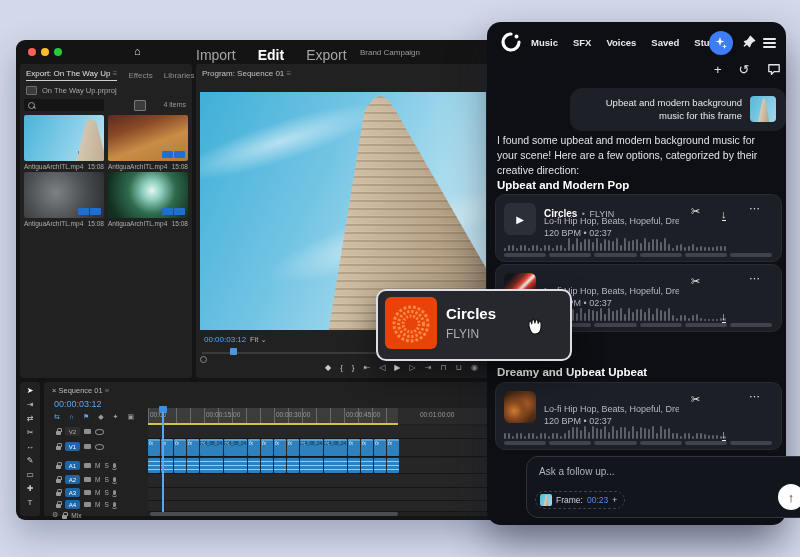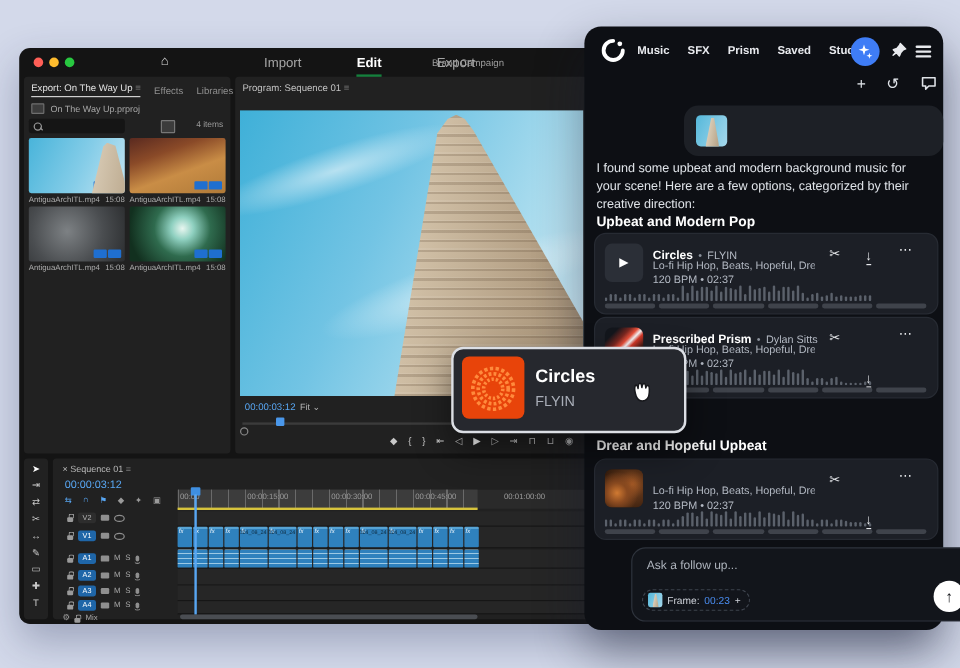--- a/index.html
+++ b/index.html
@@ -1,21 +1,21 @@
 <!DOCTYPE html>
 <html><head>
 <meta charset="utf-8">
 <style>
   html,body{margin:0;padding:0;}
   body{width:800px;height:557px;background:#d3d9ea;font-family:"Liberation Sans",sans-serif;overflow:hidden;position:relative;}
   .abs{position:absolute;}
   
   .pr-win{left:16px;top:40px;width:756px;height:480px;background:#141414;border-radius:9px;box-shadow:0 14px 34px rgba(30,40,80,.30);}
   .light{width:8px;height:8px;border-radius:50%;}
-  .pr-tab{font-size:11px;color:#a6a6a6;margin-left:24px;}
+  .pr-tab{font-size:14px;color:#a6a6a6;}
   .pr-tab.active{color:#fff;font-weight:bold;border-bottom:4px solid #15803d;padding-bottom:3px;}
   .panel{background:#212121;border-radius:3px;}
   .ptab{font-size:8px;color:#8f8f8f;}
   .ptab.active{color:#e2e2e2;border-bottom:1.5px solid #cfcfcf;padding-bottom:2px;}
   .thumb{width:80px;height:46px;border-radius:2px;position:relative;overflow:hidden;}
   .thumb-building{background:linear-gradient(115deg,#49b4da 0%,#85cde8 55%,#c3e5f2 100%);}
   .thumb-building::after{content:"";position:absolute;right:-6px;top:4px;width:46px;height:60px;background:linear-gradient(100deg,#e5dac7,#b7a488);clip-path:polygon(55% 0,70% 4%,100% 92%,100% 100%,18% 100%,48% 5%);}
   .thumb-hands{background:linear-gradient(160deg,#5a2a20 0%,#8a4a28 30%,#c98d46 60%,#b07a38 100%);}
   .thumb-gray{background:radial-gradient(circle at 40% 45%,#7d8184 0%,#4a4d50 55%,#2b2d2f 100%);}
   .thumb-forest{background:radial-gradient(circle at 55% 40%,#e8f6f0 0%,#8fd0c0 18%,#2f6b4e 45%,#12301f 85%);}
@@ -369,21 +369,21 @@
 <div class="abs music-panel"></div>
 <div class="abs" style="left:501px;top:32px;z-index:11;">
   <svg width="20" height="20" viewBox="0 0 20 20">
       <path d="M10 2a8 8 0 1 0 8 8" stroke="#fff" stroke-width="3.2" fill="none" stroke-linecap="round"></path>
       <circle cx="15.5" cy="4.5" r="2" fill="#fff"></circle>
     </svg>
 </div>
 <div class="abs" style="left:531px;top:37px;display:flex;gap:15px;z-index:11;align-items:flex-end;">
   <span class="nav-item">Music</span>
   <span class="nav-item">SFX</span>
-  <span class="nav-item">Prism</span>
+  <span class="nav-item">Voices</span>
   <span class="nav-item">Saved</span>
   <span class="nav-item">Studio</span>
 </div>
 <div class="abs sparkle-btn" style="left:709px;top:31px;z-index:11;">
   <svg width="14" height="14" viewBox="0 0 14 14">
       <path fill="#fff" d="M6 1l1.1 3.4L10.5 5.5 7.1 6.6 6 10 4.9 6.6 1.5 5.5 4.9 4.4z"></path>
       <path fill="#fff" d="M10.5 8l.6 1.9 1.9.6-1.9.6-.6 1.9-.6-1.9-1.9-.6 1.9-.6z"></path>
     </svg>
 </div>
 <div class="abs" style="left:742px;top:34px;z-index:11;">
@@ -401,20 +401,21 @@
 
 <div class="abs" style="left:714px;top:62px;display:flex;gap:17px;z-index:11;align-items:center;">
   <span class="tool-ic">+</span>
   <span class="tool-ic">↺</span>
   <svg width="14" height="13" viewBox="0 0 16 15">
       <path d="M2 2h12v8H8l-3 3v-3H2z" fill="none" stroke="#dfe3e8" stroke-width="1.5" stroke-linejoin="round"></path>
     </svg>
 </div>
 
 <div class="abs bubble" style="left:570px;top:88px;width:196px;padding:8px 10px;z-index:11;display:flex;gap:8px;align-items:center;">
+  <span style="flex:1;">Upbeat and modern background music for this frame</span>
   <span class="mini-frame" style="width:26px;height:26px;flex:none;"></span>
 </div>
 
 <div class="abs" style="left:497px;top:133px;width:272px;font-size:10.5px;line-height:1.45;color:#dfe3e8;z-index:11;">I found some upbeat and modern background music for your scene! Here are a few options, categorized by their creative direction:</div>
 
 <div class="abs section-h" style="left:497px;top:179px;z-index:11;">Upbeat and Modern Pop</div>
 
 <div class="abs card" style="left:495px;top:194px;width:285px;height:66px;z-index:11;">
   <div class="abs" style="left:8px;top:8px;width:32px;height:32px;background:#2b2f37;border-radius:6px;display:flex;align-items:center;justify-content:center;color:#fff;font-size:10px;">▶</div>
   <div class="abs" style="left:48px;top:8px;white-space:nowrap;"><span class="card-title">Circles</span> <span class="dot">•</span> <span class="card-sub">FLYIN</span></div>
@@ -486,21 +487,20 @@
       <i></i>
       <i></i>
       <i></i>
       <i></i>
       <i></i>
     </div>
 </div>
 
 <div class="abs card" style="left:495px;top:264px;width:285px;height:66px;z-index:11;">
   <div class="abs art art-prism" style="left:8px;top:8px;width:32px;height:32px;"></div>
-  <div class="abs" style="left:48px;top:8px;white-space:nowrap;"><span class="card-title">Prescribed Prism</span> <span class="dot">•</span> <span class="card-sub">Dylan Sitts</span></div>
   <div class="abs card-sub" style="left:48px;top:21px;width:135px;overflow:hidden;white-space:nowrap;">Lo-fi Hip Hop, Beats, Hopeful, Drear</div>
   <div class="abs card-sub" style="left:48px;top:33px;">120 BPM  •  02:37</div>
   <span class="abs act" style="left:195px;top:10px;">✂</span>
   <span class="abs act dl" style="left:225px;top:9px;">↓</span>
   <span class="abs act" style="left:253px;top:7px;">⋯</span>
   <div class="abs waveform" style="left:8px;top:42px;width:268px;height:14px;">
       <i style="height: 43.2441%;"></i>
       <i style="height: 19.2474%;"></i>
       <i style="height: 44.5036%;"></i>
       <i style="height: 43.5131%;"></i>
@@ -560,21 +560,21 @@
   <div class="abs segments" style="left:8px;top:58px;width:268px;">
       <i></i>
       <i></i>
       <i></i>
       <i></i>
       <i></i>
       <i></i>
     </div>
 </div>
 
-<div class="abs section-h" style="left:497px;top:366px;z-index:11;">Drear and Hopeful Upbeat</div>
+<div class="abs section-h" style="left:497px;top:366px;z-index:11;">Dreamy and Upbeat Upbeat</div>
 
 <div class="abs card" style="left:495px;top:382px;width:285px;height:66px;z-index:11;">
   <div class="abs art art-undercover" style="left:8px;top:8px;width:32px;height:32px;background-color:#241308;"></div>
   <div class="abs card-sub" style="left:48px;top:21px;width:135px;overflow:hidden;white-space:nowrap;">Lo-fi Hip Hop, Beats, Hopeful, Drear</div>
   <div class="abs card-sub" style="left:48px;top:33px;">120 BPM  •  02:37</div>
   <span class="abs act" style="left:195px;top:10px;">✂</span>
   <span class="abs act dl" style="left:225px;top:9px;">↓</span>
   <span class="abs act" style="left:253px;top:7px;">⋯</span>
   <div class="abs waveform" style="left:8px;top:42px;width:268px;height:14px;">
       <i style="height: 45.2789%;"></i>

